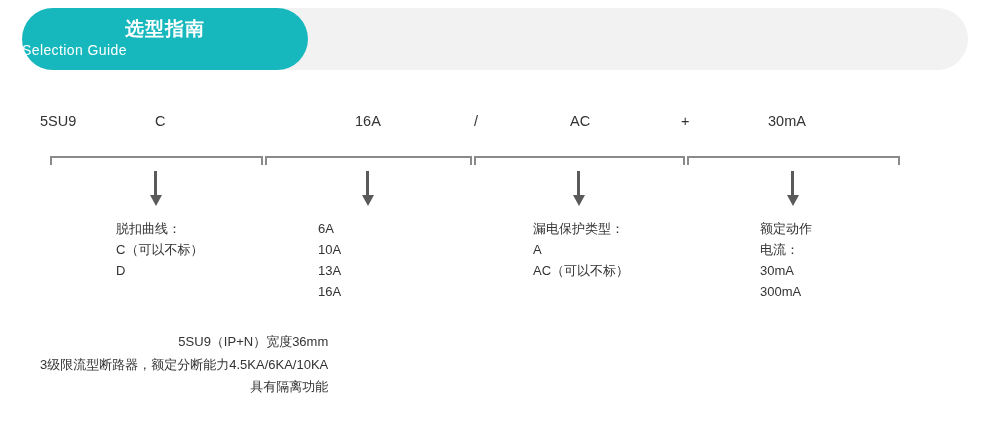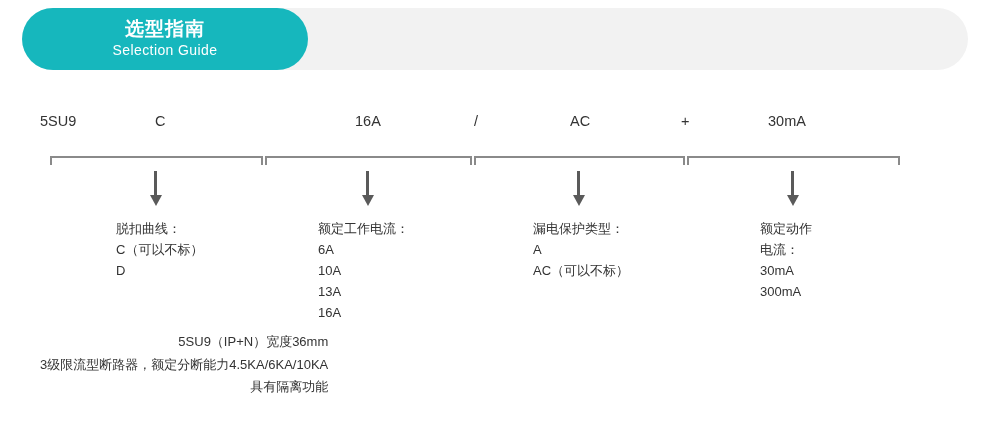--- a/index.html
+++ b/index.html
@@ -36,21 +36,21 @@
     color: #ffffff;
     font-size: 19px;
     font-weight: bold;
     letter-spacing: 1px;
     line-height: 24px;
   }
   .header-title-en {
     position: absolute;
     left: 22px; top: 41px;
     width: 286px;
-    text-align: center;
+    text-align: left;
     color: #ffffff;
     font-size: 14px;
     line-height: 18px;
     letter-spacing: 0.4px;
   }
 
   
   .code-token {
     position: absolute;
     top: 113px;
@@ -172,21 +172,20 @@
       <div class="head"></div>
   </div>
 
   <div class="desc-block" style="left:116px;">
     <div class="desc-title">脱扣曲线：</div>
     <div class="desc-line">C（可以不标）</div>
     <div class="desc-line">D</div>
   </div>
 
   <div class="desc-block" style="left:318px;">
-    <div class="desc-title">额定工作电流：</div>
     <div class="two-col">
       <div class="col">
         <div class="desc-line">6A</div>
         <div class="desc-line">10A</div>
         <div class="desc-line">13A</div>
         <div class="desc-line">16A</div>
       </div>
     </div>
   </div>
 

